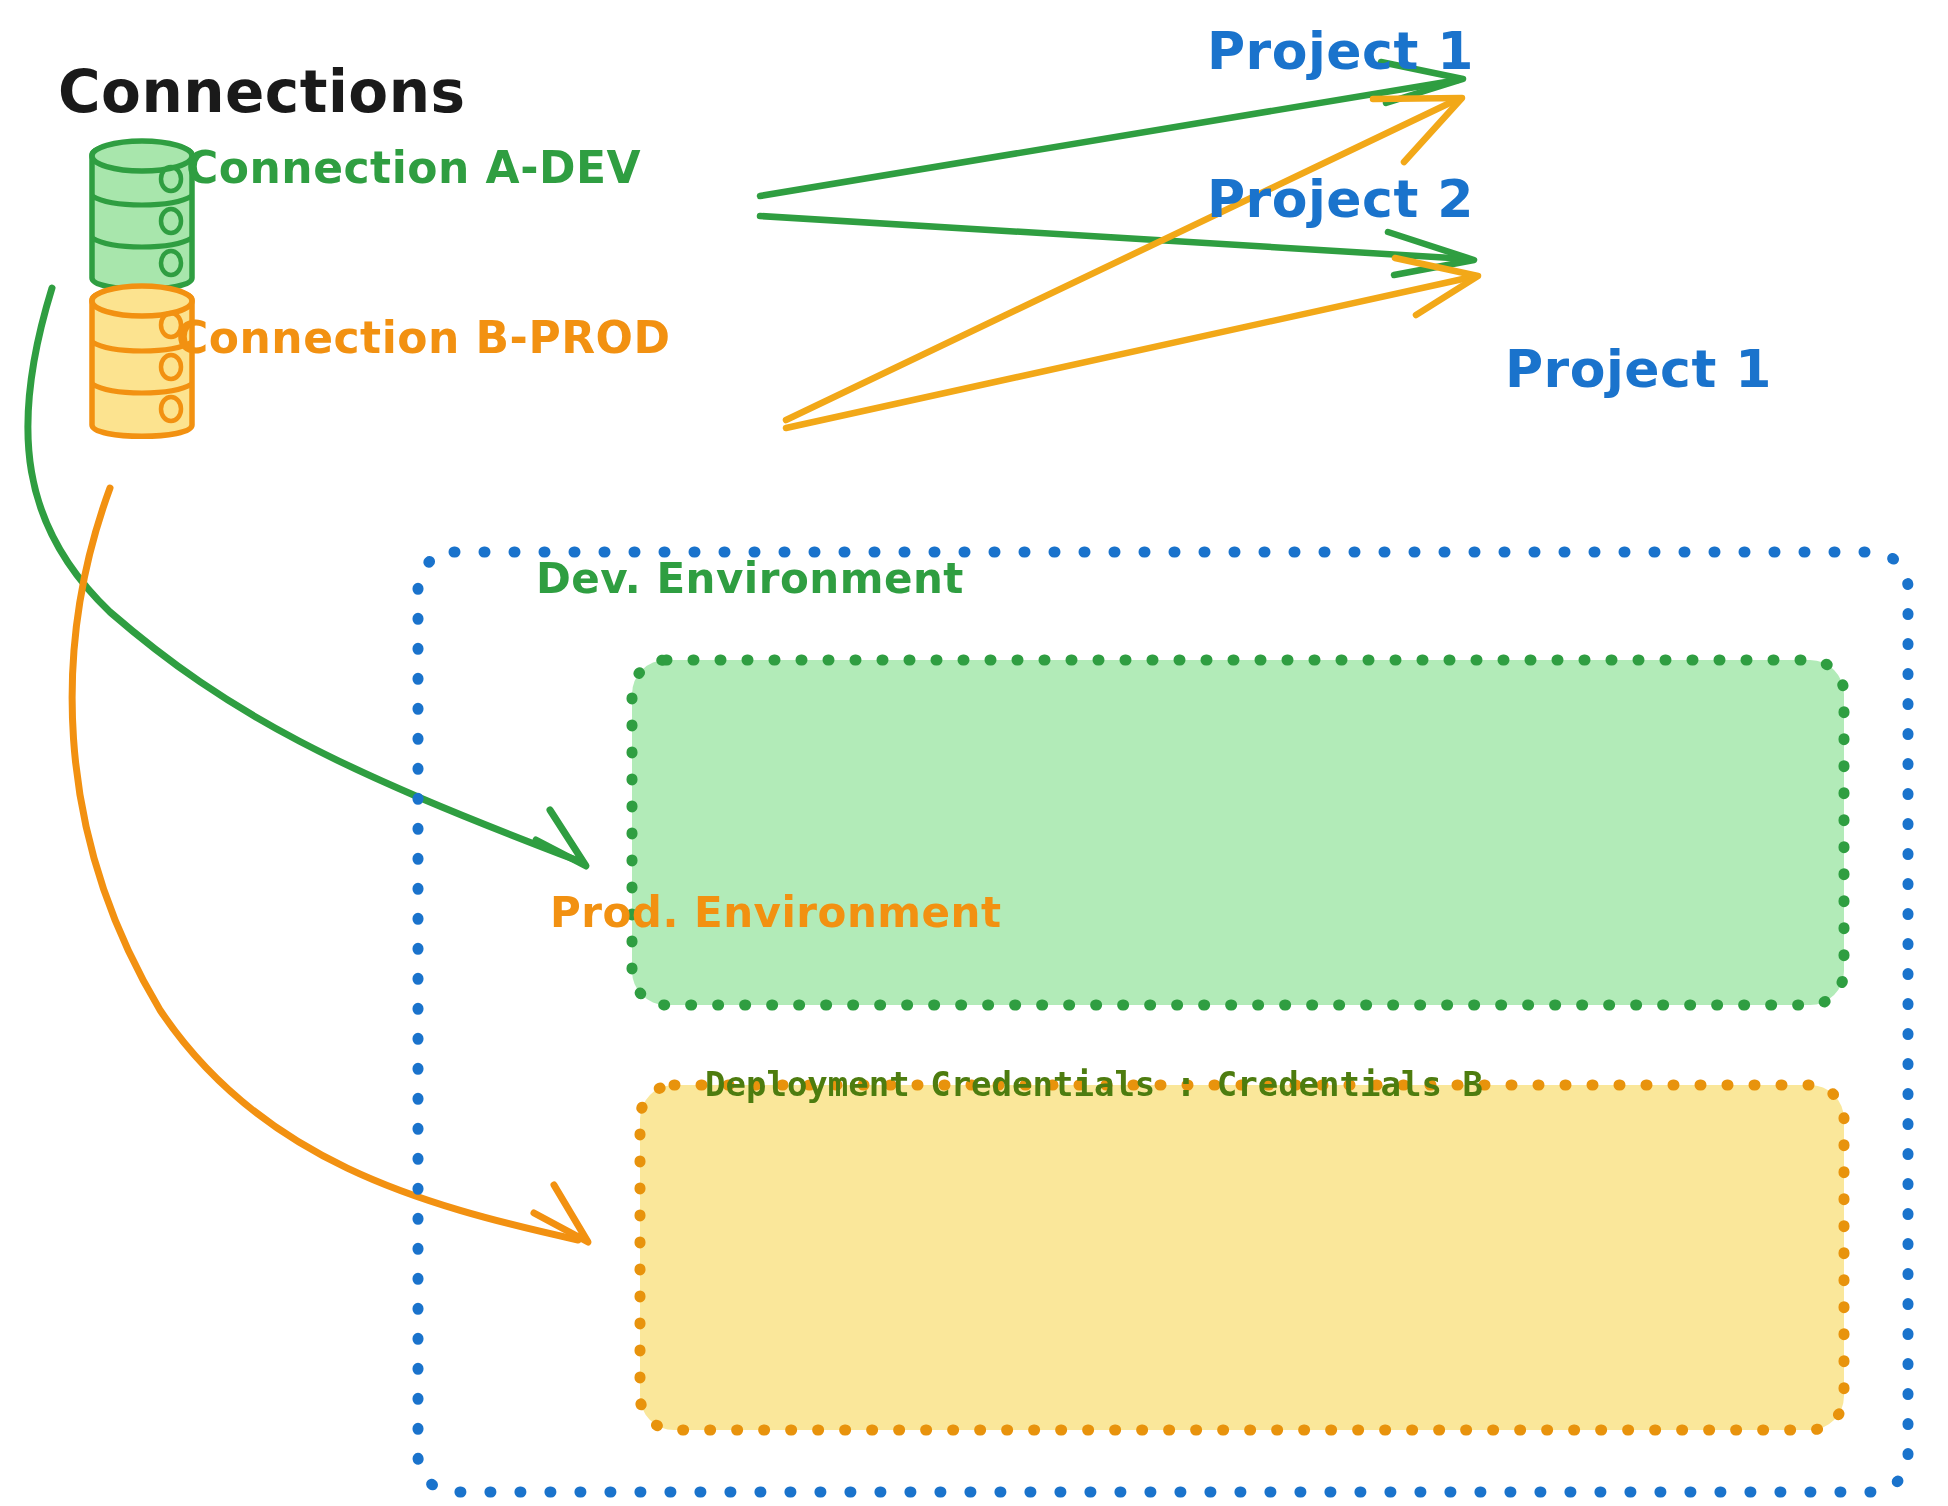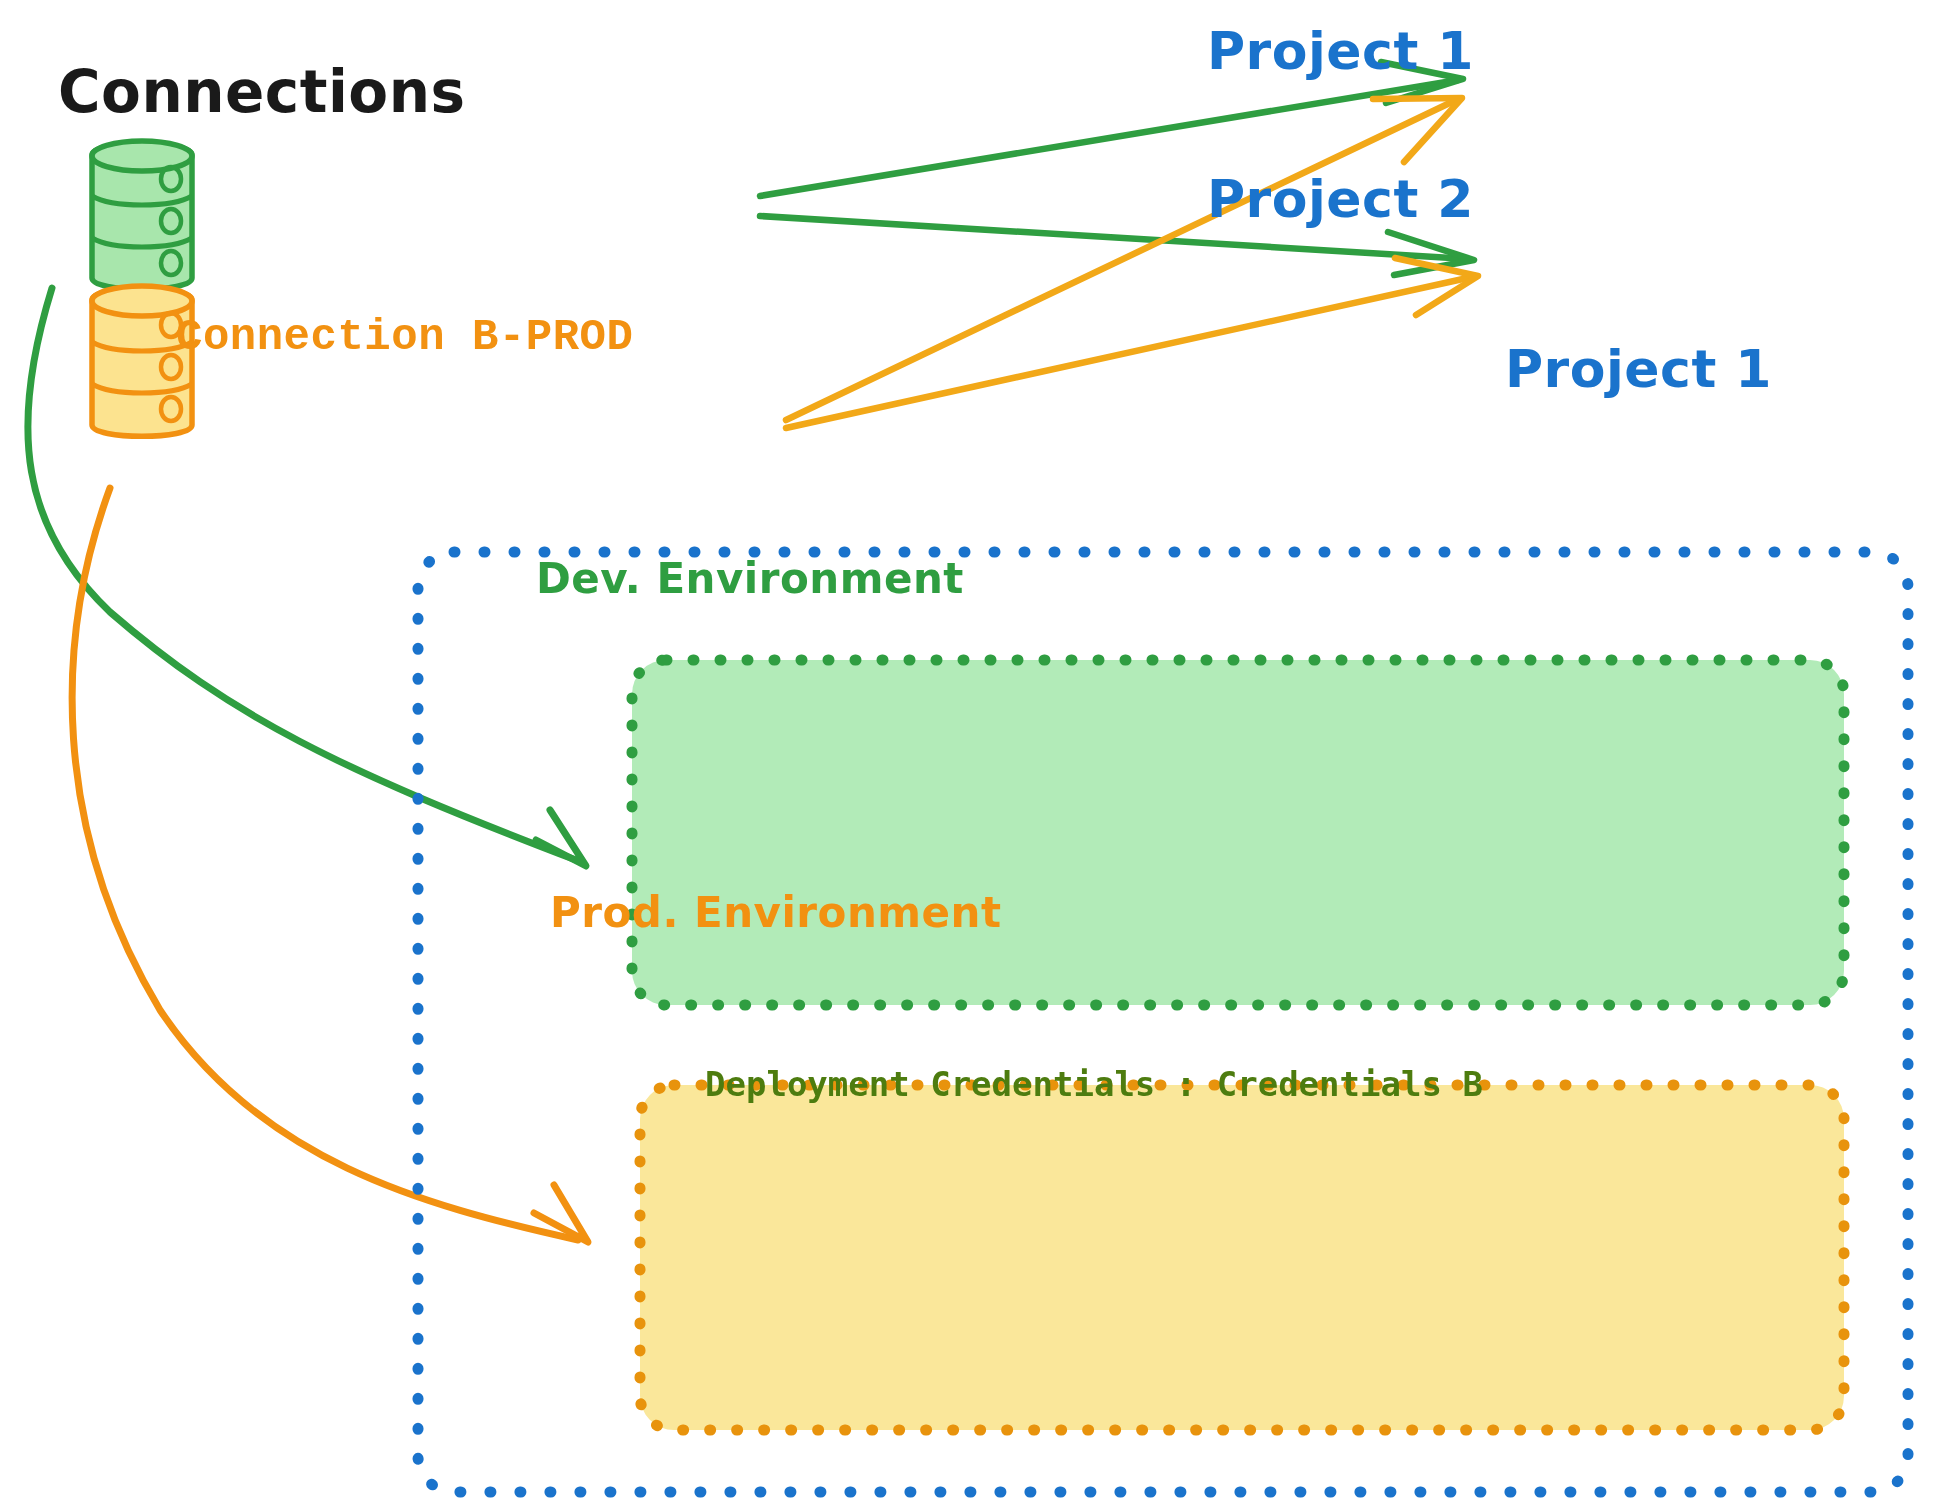--- a/index.html
+++ b/index.html
@@ -48,21 +48,20 @@
     left: 186px;
     top: 142px;
     font-size: 44px;
     color: #2f9e41;
   }
   #lbl-conn-b {
     left: 176px;
     top: 312px;
     font-size: 44px;
     color: #f29111;
-    font-family: Liberation Mono, monospace;
   }
   #lbl-project-3 {
     left: 1207px;
     top: 21px;
     font-size: 52px;
     color: #1a73cc;
   }
   #lbl-project-2 {
     left: 1207px;
     top: 169px;
@@ -171,20 +170,21 @@
       <path d="M 92 342 C 112 354, 172 354, 192 342" fill="none" stroke="#f29111" stroke-width="5"></path>
       <path d="M 92 384 C 112 396, 172 396, 192 384" fill="none" stroke="#f29111" stroke-width="5"></path>
       <ellipse cx="171" cy="325" rx="10" ry="12" fill="none" stroke="#f29111" stroke-width="4.5"></ellipse>
       <ellipse cx="171" cy="367" rx="10" ry="12" fill="none" stroke="#f29111" stroke-width="4.5"></ellipse>
       <ellipse cx="171" cy="409" rx="10" ry="12" fill="none" stroke="#f29111" stroke-width="4.5"></ellipse>
     </g>
   </svg>
 
   <div class="lbl hand" id="title-connections">Connections</div>
 
+  <div class="lbl hand" id="lbl-conn-a">Connection A-DEV</div>
 
   <div class="lbl hand" id="lbl-conn-b">Connection B-PROD</div>
 
   <div class="lbl hand" id="lbl-project-3">Project 1</div>
 
   <div class="lbl hand" id="lbl-project-2">Project 2</div>
 
   <div class="lbl hand" id="lbl-project-1">Project 1</div>
 
   <div class="lbl hand" id="lbl-dev-env">Dev. Environment</div>

